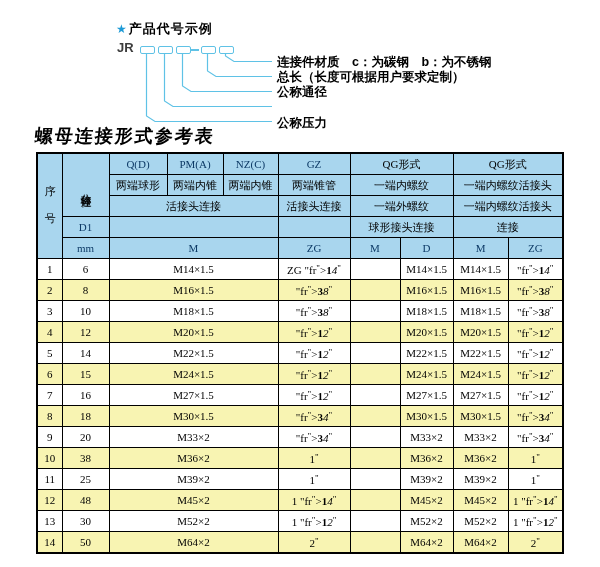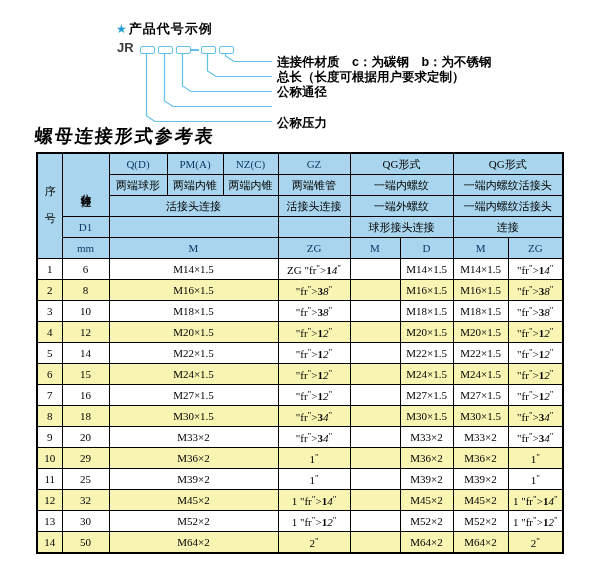--- a/index.html
+++ b/index.html
@@ -246,41 +246,41 @@
           <td>20</td>
           <td colspan="3">M33×2</td>
           <td><span class="&lt;span">"</span>fr<span class="in">"</span>&gt;<b>3</b><i>4</i><span class="in">"</span></td>
           <td></td>
           <td>M33×2</td>
           <td>M33×2</td>
           <td><span class="&lt;span">"</span>fr<span class="in">"</span>&gt;<b>3</b><i>4</i><span class="in">"</span></td>
         </tr>
         <tr class="even">
           <td>10</td>
-          <td>29</td>
+          <td>38</td>
           <td colspan="3">M36×2</td>
           <td>1<span class="in">"</span></td>
           <td></td>
           <td>M36×2</td>
           <td>M36×2</td>
           <td>1<span class="in">"</span></td>
         </tr>
         <tr class="odd">
           <td>11</td>
           <td>25</td>
           <td colspan="3">M39×2</td>
           <td>1<span class="in">"</span></td>
           <td></td>
           <td>M39×2</td>
           <td>M39×2</td>
           <td>1<span class="in">"</span></td>
         </tr>
         <tr class="even">
           <td>12</td>
-          <td>32</td>
+          <td>48</td>
           <td colspan="3">M45×2</td>
           <td>1 <span class="&lt;span">"</span>fr<span class="in">"</span>&gt;<b>1</b><i>4</i><span class="in">"</span></td>
           <td></td>
           <td>M45×2</td>
           <td>M45×2</td>
           <td>1 <span class="&lt;span">"</span>fr<span class="in">"</span>&gt;<b>1</b><i>4</i><span class="in">"</span></td>
         </tr>
         <tr class="odd">
           <td>13</td>
           <td>30</td>

